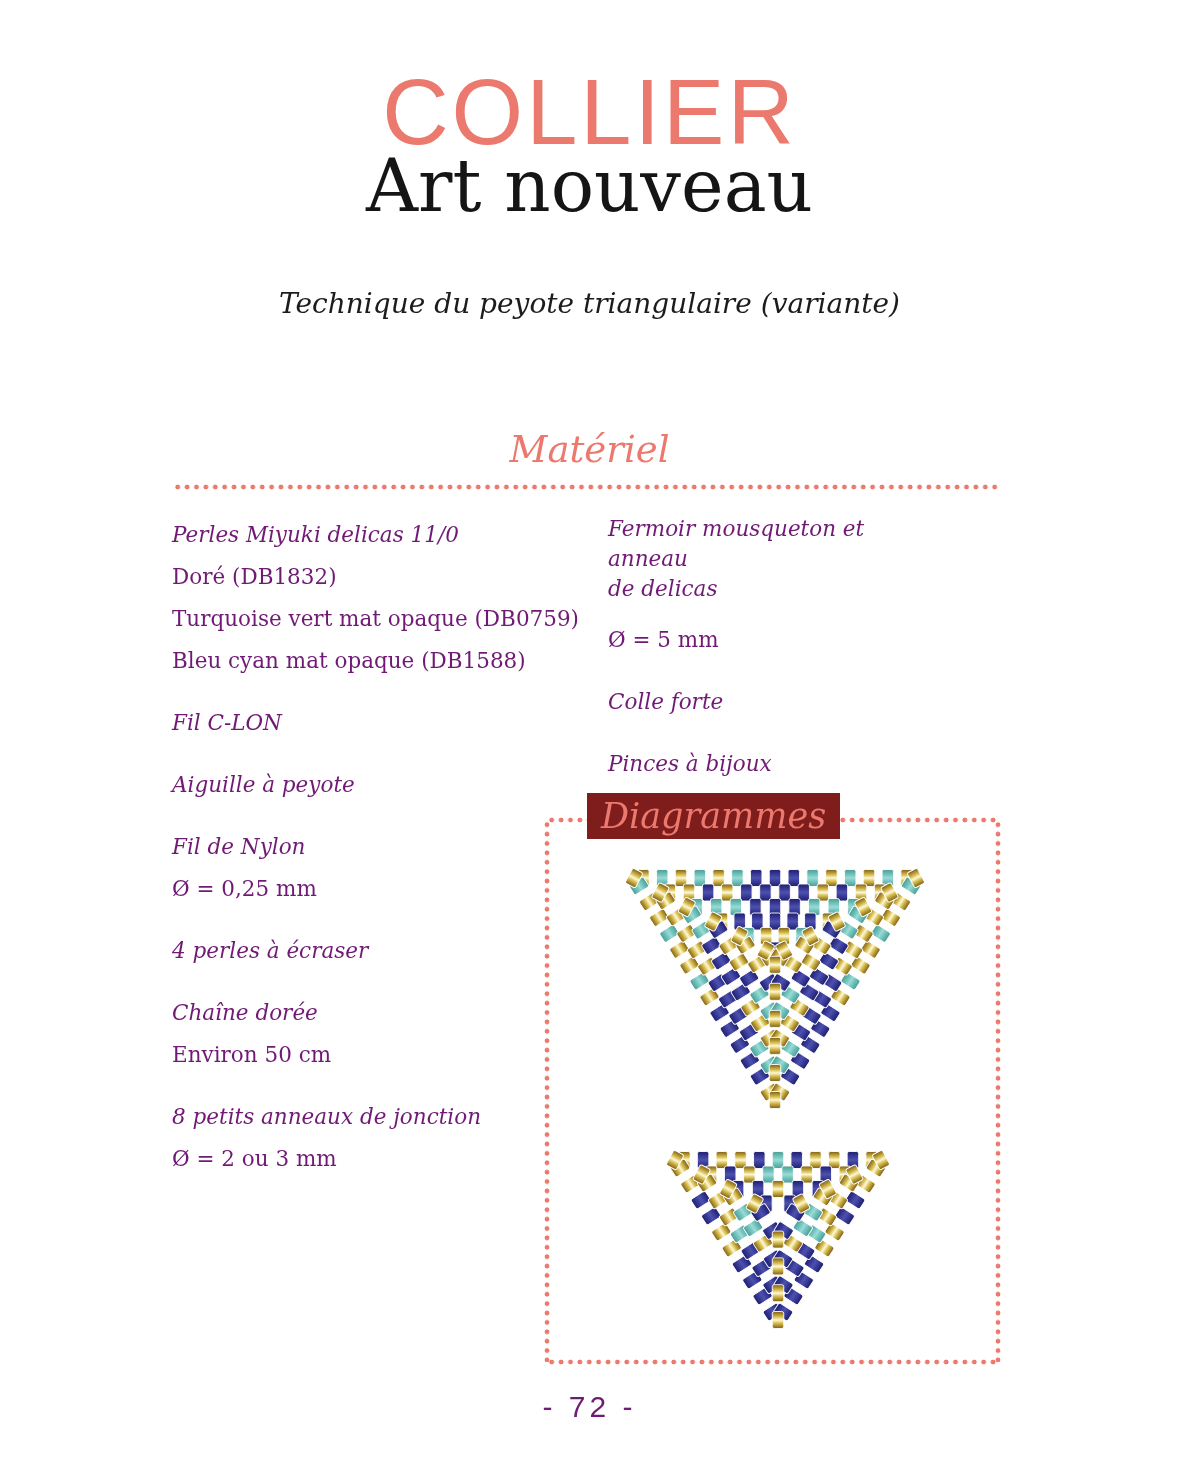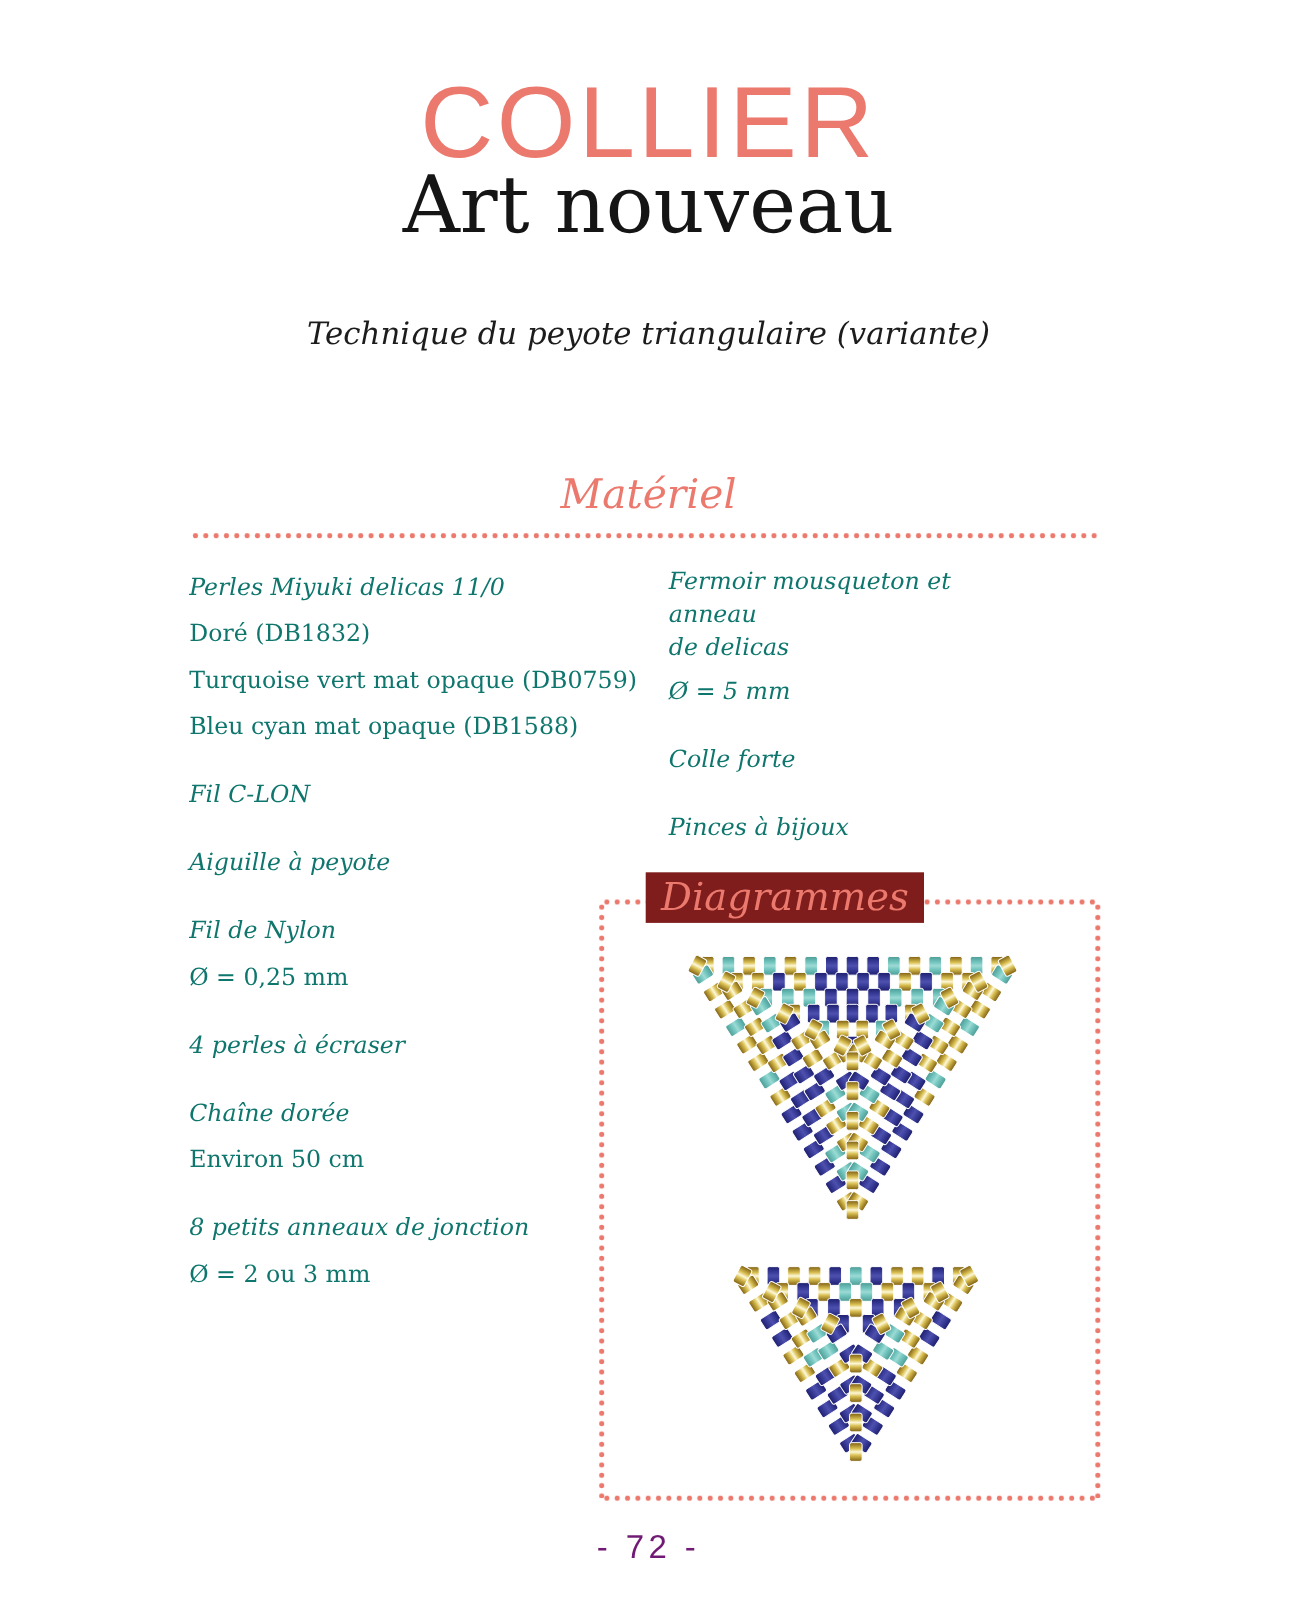--- a/index.html
+++ b/index.html
@@ -13,27 +13,27 @@
           font-weight:300;font-size:92px;line-height:1;letter-spacing:3px;}
   .main-title{top:150px;font-size:72px;line-height:1;color:#151515;font-weight:normal;}
   .technique{top:287px;font-size:28px;font-style:italic;color:#1c1c1c;}
 
   
   .materiel-heading{top:428px;font-size:37px;font-style:italic;}
   .dotline{height:8px;background-image:radial-gradient(circle,var(--accent) 2.1px,rgba(0,0,0,0) 2.7px);
            background-size:9.4px 8px;background-position:left center;background-repeat:repeat-x;}
   .sep{left:173px;top:483px;width:827px;}
 
-  .mat-col{font-size:21.5px;line-height:42px;color:#0f766e;}
+  .mat-col{font-size:21.5px;line-height:42px;color:#701a75;}
   .col-left{left:172px;top:514px;width:430px;}
   .col-right{left:608px;top:514px;width:320px;}
   .mat-group{margin-bottom:20px;}
   .mat-line.it{font-style:italic;}
   .mat-line.small{line-height:30px;}
-  .mat-line.gap{margin-top:4px;font-style:italic;}
+  .mat-line.gap{margin-top:15px;}
 
   
   .diagram-box{left:547px;top:820px;width:451px;height:542px;}
   .edge-top{position:absolute;left:0;right:0;top:-4px;}
   .edge-bottom{position:absolute;left:0;right:0;bottom:-4px;}
   .dotline-v{width:8px;background-image:radial-gradient(circle,var(--accent) 2.1px,rgba(0,0,0,0) 2.7px);
              background-size:8px 9.4px;background-position:center top;background-repeat:repeat-y;}
   .edge-left{position:absolute;top:0;bottom:0;left:-4px;}
   .edge-right{position:absolute;top:0;bottom:0;right:-4px;}
   .diagrams-heading{position:absolute;left:40px;top:-27px;background:#7f1d1d;

